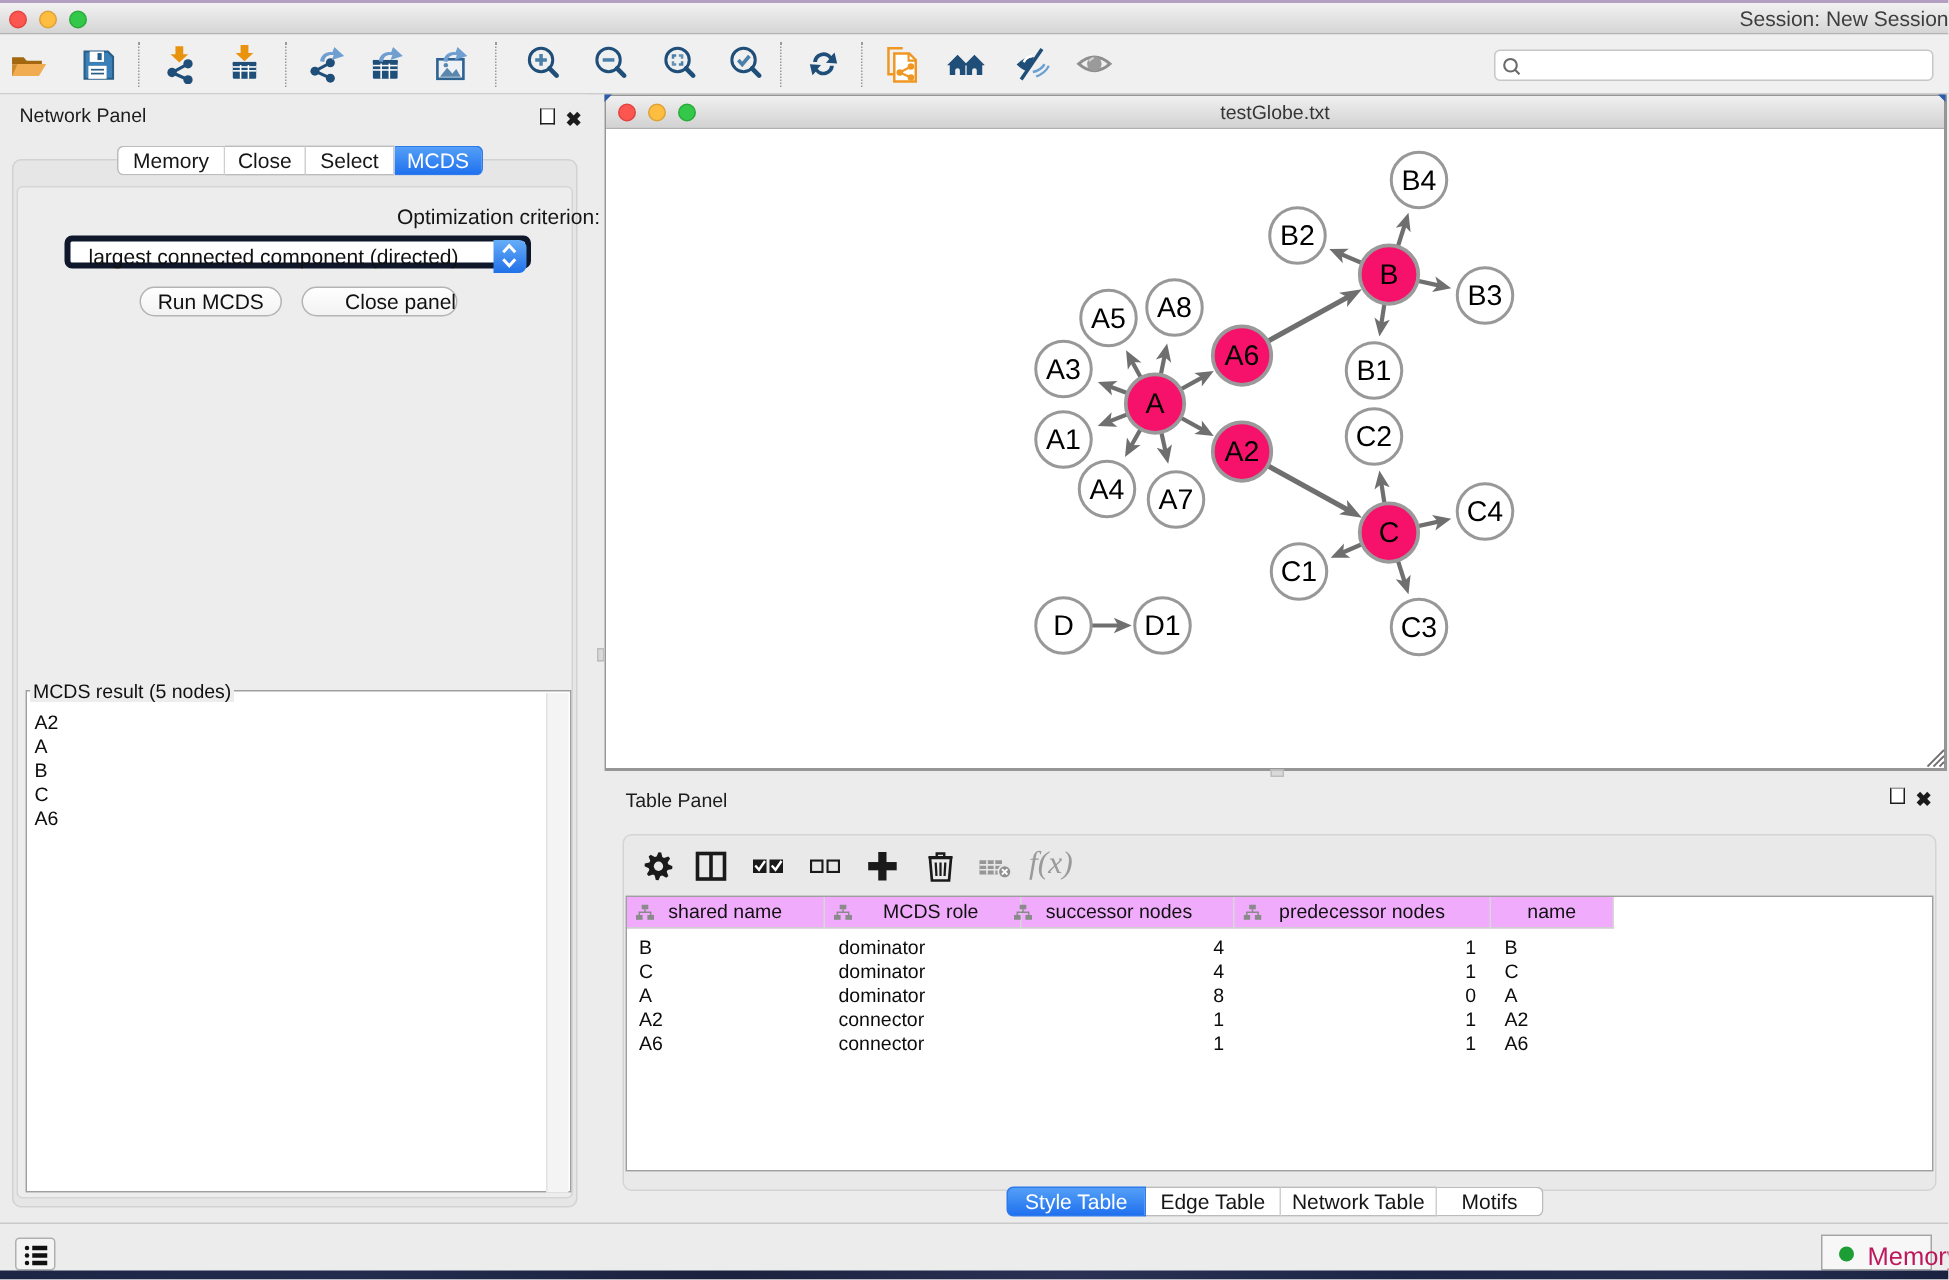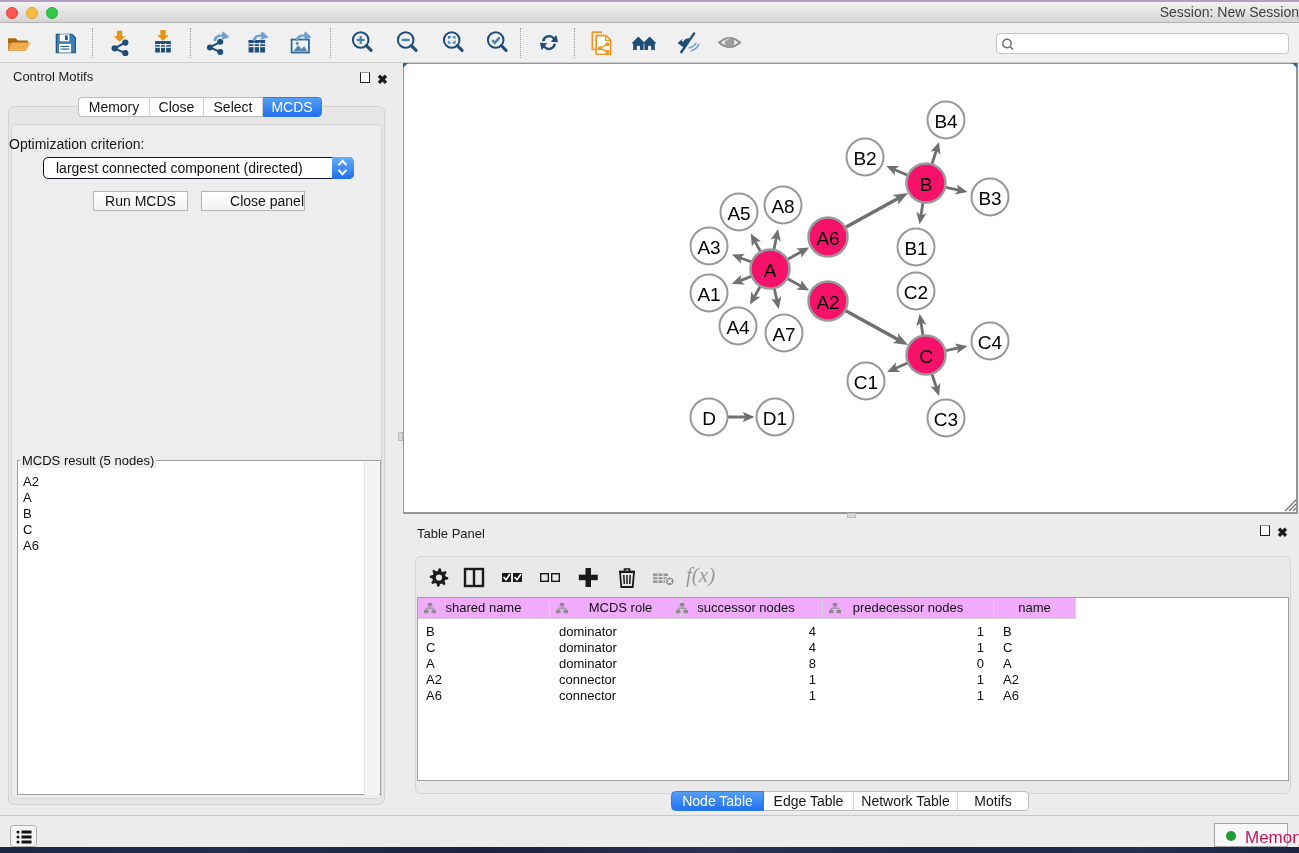--- a/index.html
+++ b/index.html
@@ -33,29 +33,29 @@
 
 .seg { position:absolute; display:flex; }
 .seg .tab { height:20px; line-height:19px; font-size:14px; color:#161616; background:#fff;
   border-top:1px solid #bcbcbc; border-bottom:1px solid #bcbcbc; border-right:1px solid #cfcfcf; text-align:center; }
 .seg .tab.first { border-left:1px solid #bcbcbc; border-radius:4.5px 0 0 4.5px; }
 .seg .tab.last { border-right:1px solid #bcbcbc; border-radius:0 4.5px 4.5px 0; }
 .seg .tab.sel { background:linear-gradient(#549ff7,#2071ef); color:#fff; border-color:#2e7aeb; }
 
 #cp-outer { left:8px; top:106px; width:377px; height:699px; background:#e6e6e6; border:1px solid #d2d2d2; border-radius:6px; }
 #cp-inner { left:11px; top:124px; width:371px; height:675px; background:#ededed; border:1px solid #d5d5d5; border-radius:4px; }
-#opt-lbl { left:9px; top:136px; width:391px; text-align:left; font-size:14px; color:#161616; }
-
-#dropdown { left:43px; top:157px; width:311px; height:22px; background:#fff; border:1px solid #0f172a; border-radius:5px; }
+#opt-lbl { left:9px; top:136px; width:391px; text-align:right; font-size:14px; color:#161616; }
+
+#dropdown { left:43px; top:157px; width:311px; height:22px; background:#fff; border:4px solid #0f172a; border-radius:5px; }
 #dropdown .txt { position:absolute; left:12px; top:2px; font-size:14px; color:#101010; }
 #dropdown .cap { position:absolute; right:-1px; top:-1px; width:22px; height:22px;
   background:linear-gradient(#66adf9,#2070e8); border-radius:0 5px 5px 0; }
 
 .mbtn { position:absolute; height:20px; background:linear-gradient(#ffffff,#f2f2f2); border:1px solid #b4b4b4;
-  border-radius:0; font-size:14px; color:#111; text-align:center; line-height:18px; }
+  border-radius:10px; font-size:14px; color:#111; text-align:center; line-height:18px; }
 
 #fieldset { left:17px; top:460px; width:364px; height:335px; border:1px solid #9f9f9f; background:#fff; }
 #fieldset .legend { position:absolute; left:2px; top:-8px; background:#ededed; padding:0 2px; font-size:13px; color:#111; }
 #fieldset .sb { position:absolute; right:1px; top:1px; width:15px; height:333px; background:#f4f4f4; border-left:1px solid #e2e2e2; }
 #mcds-list { position:absolute; left:5px; top:13px; font-size:13px; color:#0c0c0c; line-height:16px; }
 
 
 #netwin { left:403px; top:63px; width:895px; height:451px; background:#fff;
   border:1.5px solid #969696; border-right-width:2px; border-bottom-width:2px; }
 #netwin .wtitle { position:absolute; left:0; top:0; width:100%; height:22px;
@@ -214,21 +214,21 @@
 
 <div id="searchbox">
       <svg width="16" height="17" viewBox="0 0 16 17" style="position:absolute;left:3px;top:2px">
         <circle cx="7" cy="7.5" r="4.2" fill="none" stroke="#6a6a6a" stroke-width="1.4"></circle>
         <line x1="10" y1="10.5" x2="13" y2="13.5" stroke="#6a6a6a" stroke-width="1.4"></line>
       </svg>
     </div>
 </div>
 
 <div class="abs" id="ctl-head">
-  <div class="lbl">Control Motifs</div>
+  <div class="lbl">Network Panel</div>
   <div class="float-ic" style="left:360px; top:9px;"></div>
   <div class="close-ic" style="left:377px; top:10px;">✖</div>
 </div>
 <div class="abs" id="cp-outer"></div>
 <div class="abs seg" style="left:78px; top:97px;">
   <div class="tab first" style="width:72px;">Memory</div>
   <div class="tab" style="width:54px;">Close</div>
   <div class="tab" style="width:59px;">Select</div>
   <div class="tab last sel" style="width:59px;">MCDS</div>
 </div>
@@ -243,20 +243,26 @@
 </div>
 <div class="mbtn" style="left:93px; top:191px; width:95px;">Run MCDS</div>
 <div class="mbtn" style="left:201px; top:191px; width:104px;text-align:right;">Close panel</div>
 <div class="abs" id="fieldset">
   <div class="legend">MCDS result (5 nodes)</div>
   <div class="sb"></div>
   <div id="mcds-list">A2<br>A<br>B<br>C<br>A6</div>
 </div>
 
 <div class="abs" id="netwin">
+  <div class="wtitle">
+    <div class="t">testGlobe.txt</div>
+    <div class="tl2" style="left:8px; background:#fc5650; border:1px solid #e2443e;"></div>
+    <div class="tl2" style="left:28px; background:#fdbd40; border:1px solid #e0a135;"></div>
+    <div class="tl2" style="left:48px; background:#34c84a; border:1px solid #2aab38;"></div>
+  </div>
   <div id="graphbox">
 <svg width="892" height="421" viewBox="0 0 892 421" style="position:absolute;left:0;top:0">
 <line x1="366.0" y1="182.0" x2="350.5" y2="153.6" stroke="#6f6f6f" stroke-width="2.8"></line>
 <polygon points="346.7,146.5 357.0,154.6 351.0,154.4 347.9,159.5" fill="#6f6f6f"></polygon>
 <line x1="366.0" y1="182.0" x2="372.5" y2="149.8" stroke="#6f6f6f" stroke-width="2.8"></line>
 <polygon points="374.1,142.0 376.8,154.8 372.3,150.8 366.6,152.7" fill="#6f6f6f"></polygon>
 <line x1="366.0" y1="182.0" x2="335.4" y2="170.5" stroke="#6f6f6f" stroke-width="2.8"></line>
 <polygon points="327.9,167.6 341.0,167.0 336.3,170.8 337.3,176.7" fill="#6f6f6f"></polygon>
 <line x1="366.0" y1="182.0" x2="335.2" y2="194.1" stroke="#6f6f6f" stroke-width="2.8"></line>
 <polygon points="327.8,197.0 337.1,187.8 336.2,193.7 340.9,197.5" fill="#6f6f6f"></polygon>
@@ -443,21 +449,21 @@
 <div class="trow" style="left:252px;top:74px;width:146px;text-align:right;">1</div>
 <div class="trow" style="left:405px;top:74px;width:161px;text-align:right;">1</div>
 <div class="trow" style="left:585px;top:74px;width:70px;">A2</div>
 <div class="trow" style="left:8px;top:90px;width:120px;">A6</div>
 <div class="trow" style="left:141px;top:90px;width:105px;">connector</div>
 <div class="trow" style="left:252px;top:90px;width:146px;text-align:right;">1</div>
 <div class="trow" style="left:405px;top:90px;width:161px;text-align:right;">1</div>
 <div class="trow" style="left:585px;top:90px;width:70px;">A6</div>
 </div>
 <div class="abs seg" style="left:671px; top:791px;">
-  <div class="tab first sel" style="width:93px;">Node Table</div>
+  <div class="tab first sel" style="width:93px;">Style Table</div>
   <div class="tab" style="width:90px;">Edge Table</div>
   <div class="tab" style="width:104px;">Network Table</div>
   <div class="tab last" style="width:71px;">Motifs</div>
 </div>
 
 <div class="abs" id="statusline">
   <div id="listbtn">
       <svg width="25" height="20" viewBox="0 0 25 20" style="position:absolute;left:1px;top:1px">
         <circle cx="6" cy="5" r="1.5" fill="#111"></circle>
         <rect x="9.5" y="3.5" width="10" height="3" fill="#111"></rect>

